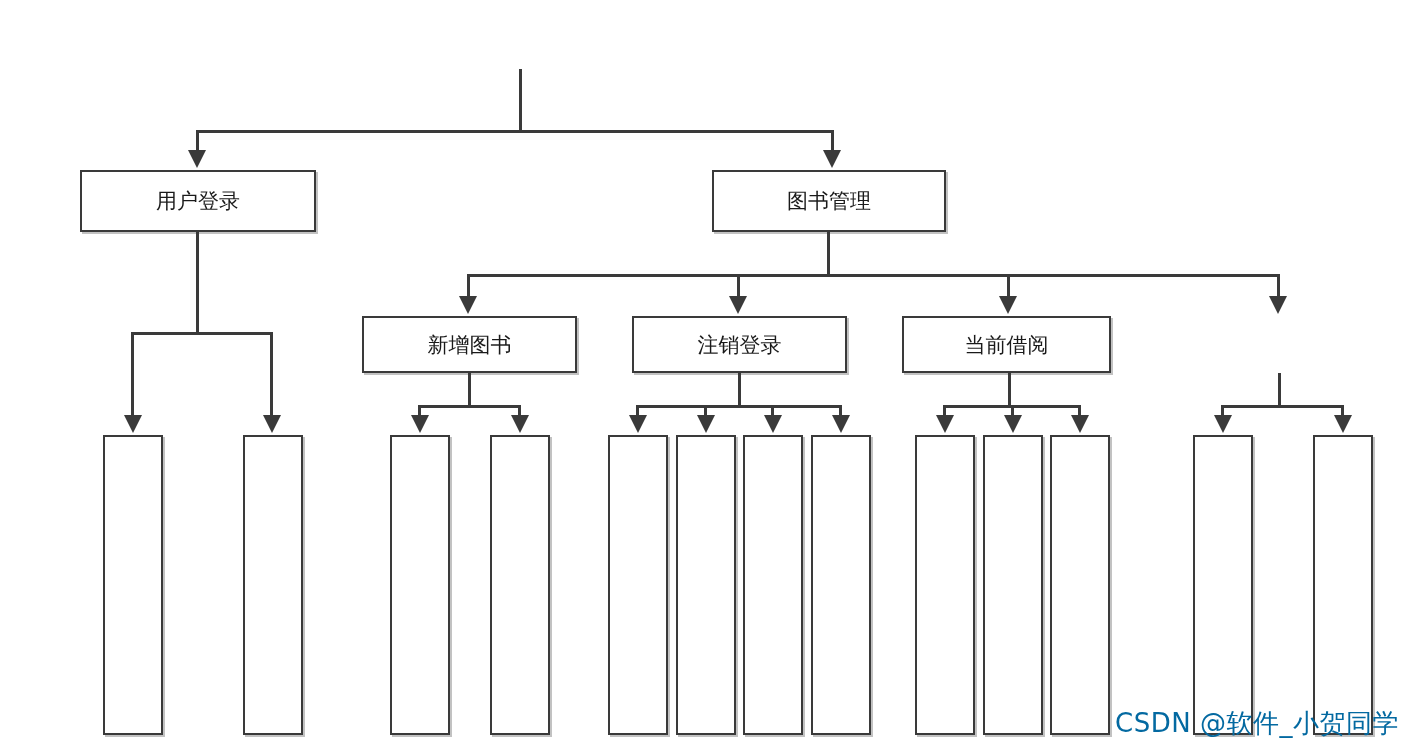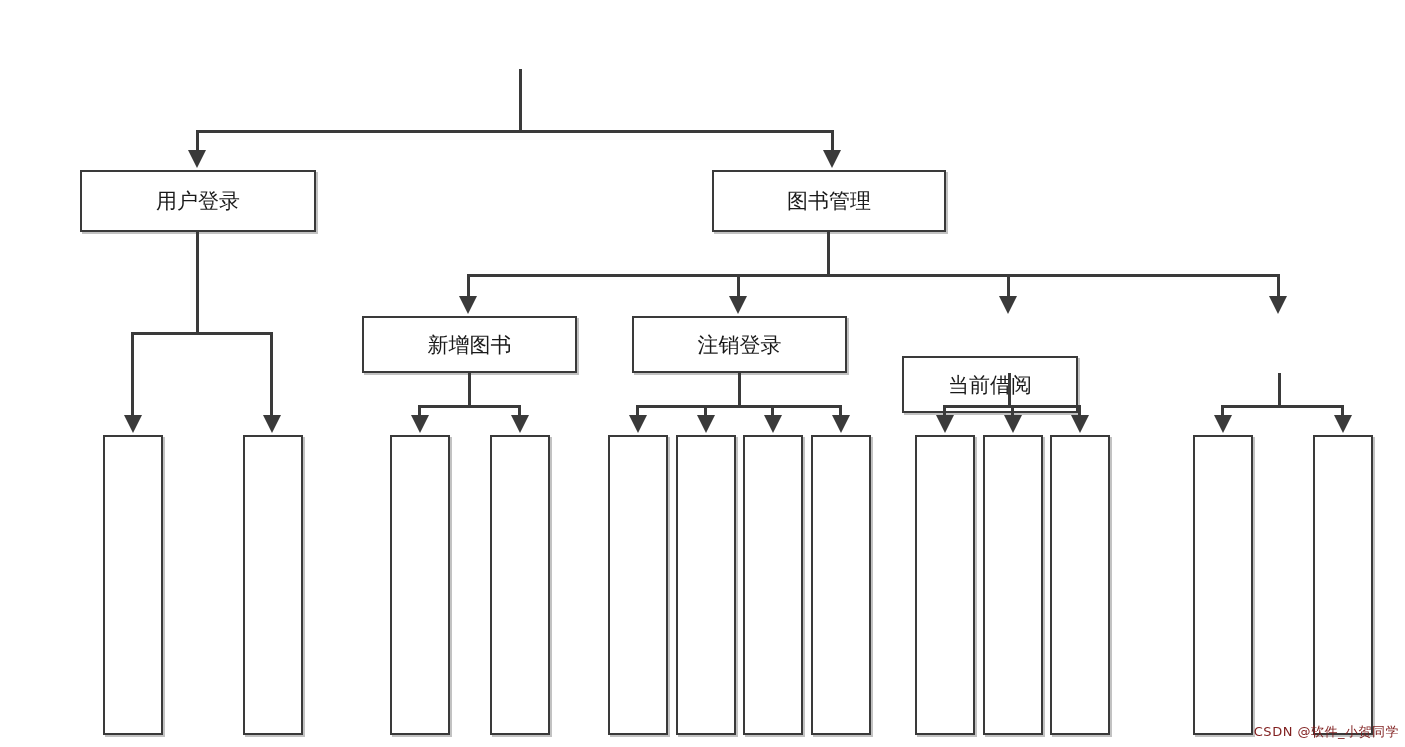--- a/index.html
+++ b/index.html
@@ -62,22 +62,22 @@
     width: 0;
     height: 0;
     border-left: 9px solid transparent;
     border-right: 9px solid transparent;
     border-top: 18px solid #3a3a3a;
   }
   .watermark {
     position: absolute;
     right: 6px;
     bottom: 6px;
-    font-size: 13px;
-    color: #7f1d1d;
+    font-size: 26px;
+    color: #0369a1;
     letter-spacing: 0.5px;
     white-space: nowrap;
   }
 </style>
 </head>
 <body>
 
 <div id="canvas">
 
 
@@ -112,21 +112,21 @@
   <div class="arrow" style="left:729px; top:296px;"></div>
   <div class="arrow" style="left:999px; top:296px;"></div>
   <div class="arrow" style="left:1269px; top:296px;"></div>
 
   <div class="node lvl3" style="left:362px; top:316px; width:215px;">
     <span>新增图书</span>
   </div>
   <div class="node lvl3" style="left:632px; top:316px; width:215px;">
     <span>注销登录</span>
   </div>
-  <div class="node lvl3" style="left:902px; top:316px; width:176px;margin-top:40px;">
+  <div class="node lvl3" style="left:902px; top:316px; width:209px;">
     <span>当前借阅</span>
   </div>
 
   <div class="line vline" style="left:468px; top:373px; height:35px;"></div>
   <div class="line hline" style="left:418px; top:405px; width:103px;"></div>
   <div class="line vline" style="left:418px; top:405px; height:12px;"></div>
   <div class="line vline" style="left:518px; top:405px; height:12px;"></div>
   <div class="arrow" style="left:411px; top:415px;"></div>
   <div class="arrow" style="left:511px; top:415px;"></div>
 

